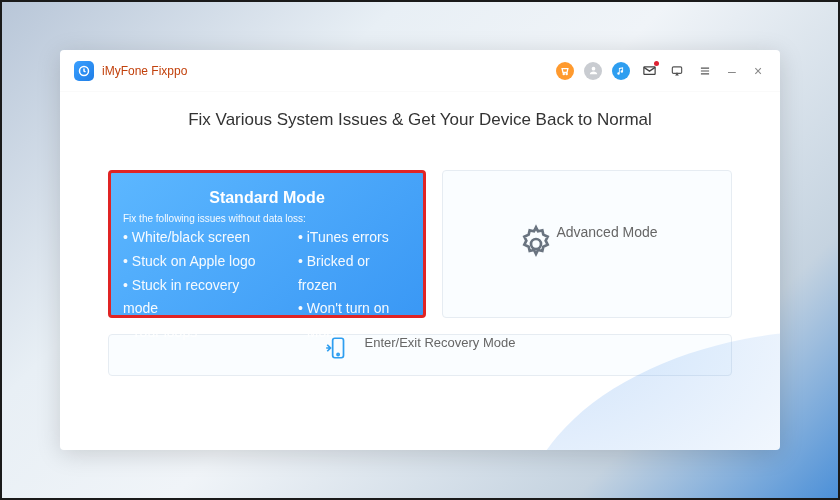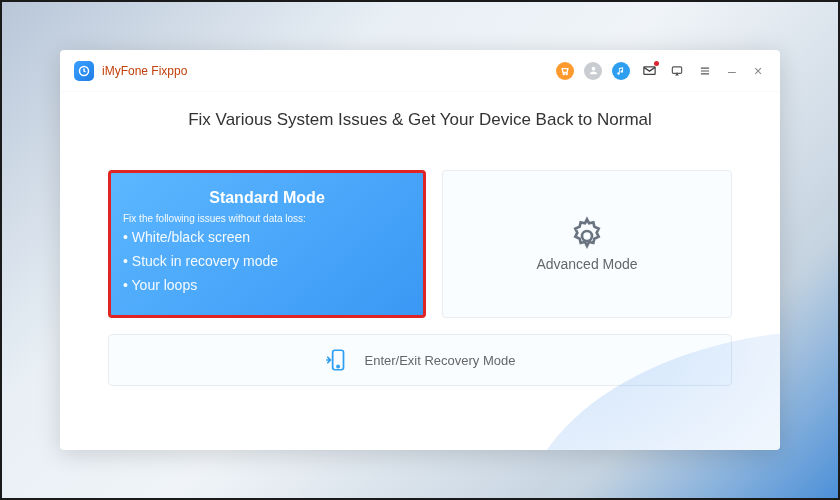--- a/index.html
+++ b/index.html
@@ -87,30 +87,29 @@
     font-weight: 600;
     margin: 0 auto 6px;
     text-align: center;
     width: 100%;
   }
   .std-sub { font-size: 10px; opacity: 0.95; margin-bottom: 2px; }
   .std-lists { display: flex; gap: 22px; }
   .std-lists ul { list-style: none; }
   .std-lists li { font-size: 14px; line-height: 1.7; opacity: 0.95; }
   .std-lists li::before { content: "• "; }
-  .adv-inner { display: flex; flex-direction: column; align-items: center; gap: 0; color: #555; }
+  .adv-inner { display: flex; flex-direction: row; align-items: flex-start; gap: 0; color: #555; }
   .gear-svg { width: 40px; height: 40px; }
   .adv-label { font-size: 14px; color: #666; }
   .recovery-card {
     margin-top: 16px;
     border: 1px solid #e6ecf2;
     border-radius: 4px;
-    height: 52px;
-    display: flex;
-    align-items: center;
+    height: 42px;
+    display: flex;
     justify-content: center;
     gap: 14px;
     cursor: pointer;
     background: #fafdff;
     color: #666;
   }
   .rec-label { font-size: 13px; }
   .phone-svg { width: 26px; height: 26px; }
 
   .bg-curve {
@@ -186,22 +185,29 @@
     <div class="heading">Fix Various System Issues &amp; Get Your Device Back to Normal</div>
 
     <div class="cards-row">
 
       <div class="card standard">
         <div class="std-title">Standard Mode</div>
         <div class="std-sub">Fix the following issues without data loss:</div>
         <div class="std-lists">
           <ul>
             <li>White/black screen</li>
+            <li>Stuck on Apple logo</li>
             <li>Stuck in recovery mode</li>
             <li>Your loops</li>
+          </ul>
+          <ul>
+            <li>iTunes errors</li>
+            <li>Bricked or frozen</li>
+            <li>Won't turn on</li>
+            <li>More...</li>
           </ul>
         </div>
       </div>
 
       <div class="card">
         <div class="adv-inner">
           <svg class="gear-svg" viewBox="0 0 24 24" fill="none" stroke="#6a7480" stroke-width="1.6">
             <circle cx="12" cy="12" r="3"></circle>
             <path d="M12 2l1.2 2.4 2.6-.6.6 2.6L19 7.6l-1.2 2.4L19 12.4l-2.6 1.2-.6 2.6-2.6-.6L12 18l-1.2-2.4-2.6.6-.6-2.6L5 12.4l1.2-2.4L5 7.6l2.6-1.2.6-2.6 2.6.6z"></path>
           </svg>

